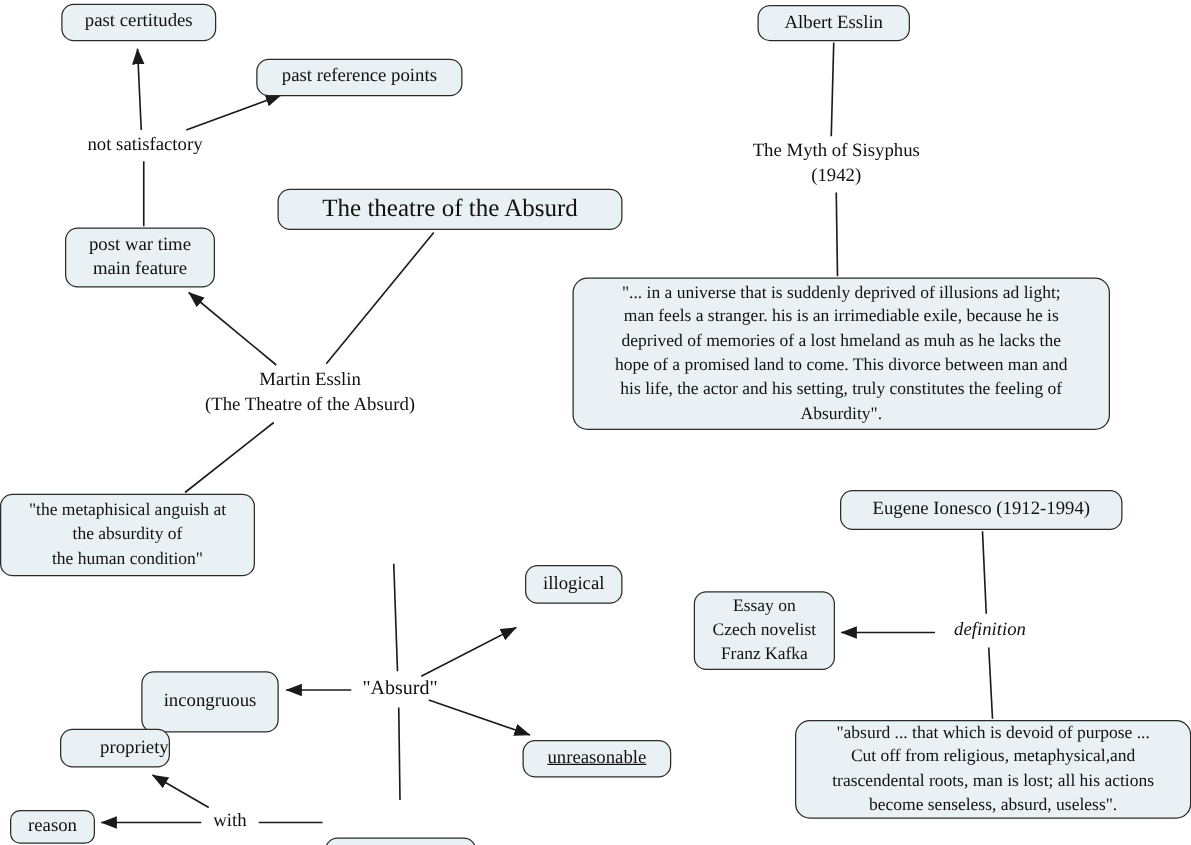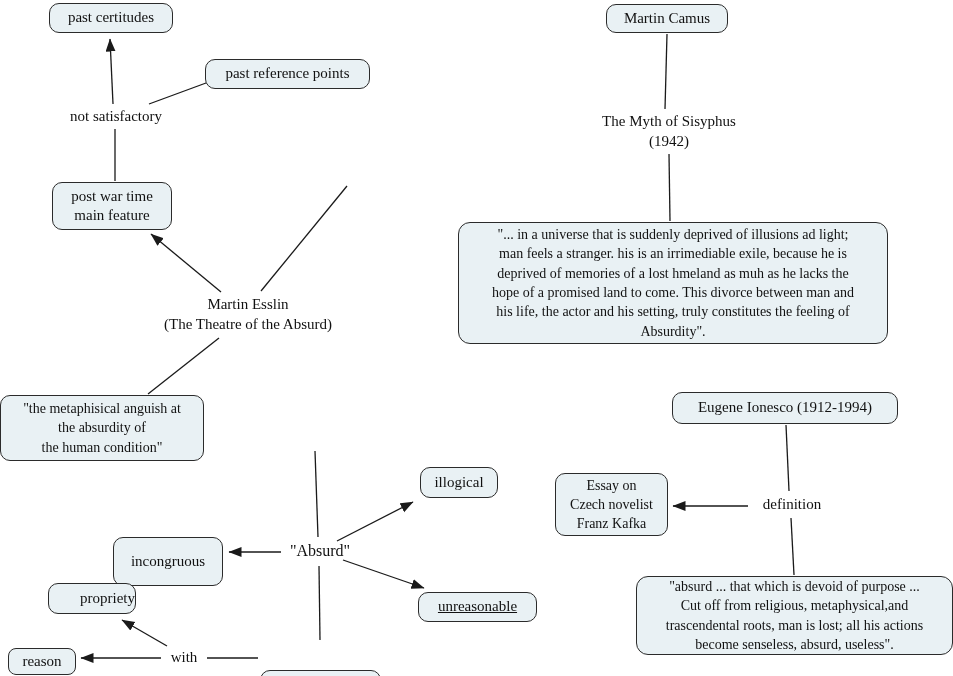--- a/index.html
+++ b/index.html
@@ -42,40 +42,40 @@
     background: var(--node-fill);
     border: 1.5px solid var(--node-border);
     border-radius: 10px;
     padding: 1px 6px;
   }
   .plain { background: transparent; }
   .small { font-size: 14px; line-height: 1.38; }
 
   
   #n-past-certitudes   { left: 49px;  top: 3px;   width: 124px; height: 30px; }
-  #n-past-reference    { left: 205px; top: 59px;  width: 165px; height: 30px; }
+  #n-past-reference    { left: 205px; top: 47px;  width: 165px; height: 30px; }
   #n-not-satisfactory  { left: 58px;  top: 106px; width: 116px; height: 21px; }
   #n-post-war          { left: 52px;  top: 182px; width: 120px; height: 48px; }
   #n-theatre           { left: 222px; top: 151px; width: 276px; height: 33px; font-size: 20px; }
   #n-martin-esslin     { left: 143px; top: 293px; width: 210px; height: 43px; }
   #n-metaphysical      { left: 0px;   top: 395px; width: 204px; height: 66px; }
   #n-dictionary        { left: 228px; top: 418px; width: 175px; height: 32px; }
   #n-absurd            { left: 281px; top: 539px; width: 78px;  height: 24px; font-size: 16px; }
-  #n-illogical         { left: 420px; top: 467px; width: 78px;  height: 31px; }
+  #n-illogical         { left: 420px; top: 452px; width: 78px;  height: 31px; }
   #n-incongruous       { left: 113px; top: 537px; width: 110px; height: 49px; }
   #n-unreasonable      { left: 418px; top: 592px; width: 119px; height: 30px; text-decoration: underline; }
   #n-out-of-armony     { left: 260px; top: 670px; width: 121px; height: 33px; }
   #n-with              { left: 162px; top: 647px; width: 44px;  height: 22px; }
   #n-propriety         { left: 48px;  top: 583px; width: 88px;  height: 31px; padding-left: 37px; }
   #n-reason            { left: 8px;   top: 648px; width: 68px;  height: 27px; border-radius: 8px; }
   #n-albert-camus      { left: 606px; top: 4px;   width: 122px; height: 29px; }
   #n-myth              { left: 588px; top: 110px; width: 162px; height: 43px; }
   #n-camus-quote       { left: 458px; top: 222px; width: 430px; height: 122px; border-radius: 12px; }
   #n-eugene-ionesco    { left: 672px; top: 392px; width: 226px; height: 32px; }
-  #n-definition        { left: 751px; top: 493px; width: 82px;  height: 23px; }
+  #n-definition        { left: 751px; top: 493px; width: 82px;  height: 23px; font-style: italic; }
   #n-essay-kafka       { left: 555px; top: 473px; width: 113px; height: 63px; }
   #n-ionesco-quote     { left: 636px; top: 576px; width: 317px; height: 79px; border-radius: 12px; }
 </style>
 </head>
 <body>
 
 <div id="canvas">
 
   <svg id="edges" xmlns="http://www.w3.org/2000/svg">
     <defs>
@@ -102,34 +102,35 @@
     <line x1="258" y1="658" x2="207" y2="658"></line>
     <line x1="161" y1="658" x2="81" y2="658" marker-end="url(#arrow)"></line>
     <line x1="167" y1="646" x2="122" y2="620" marker-end="url(#arrow)"></line>
   </svg>
 
   <div class="node" id="n-past-certitudes">past certitudes</div>
   <div class="node" id="n-past-reference">past reference points</div>
   <div class="plain" id="n-not-satisfactory">not satisfactory</div>
   <div class="node" id="n-post-war">post war time
 main feature</div>
+  <div class="node" id="n-theatre">The theatre of the Absurd</div>
   <div class="plain" id="n-martin-esslin">Martin Esslin
 (The Theatre of the Absurd)</div>
   <div class="node small" id="n-metaphysical">"the metaphisical anguish at
 the absurdity of
 the human condition"</div>
   <div class="plain" id="n-absurd">"Absurd"</div>
   <div class="node" id="n-illogical">illogical</div>
   <div class="node" id="n-incongruous">incongruous</div>
   <div class="node" id="n-unreasonable">unreasonable</div>
   <div class="node" id="n-out-of-armony">out of armony</div>
   <div class="plain" id="n-with">with</div>
   <div class="node" id="n-propriety">propriety</div>
   <div class="node" id="n-reason">reason</div>
-  <div class="node" id="n-albert-camus">Martin Camus</div>
+  <div class="node" id="n-albert-camus">Albert Esslin</div>
   <div class="plain" id="n-myth">The Myth of Sisyphus
 (1942)</div>
   <div class="node small" id="n-camus-quote">"... in a universe that is suddenly deprived of illusions ad light;
 man feels a stranger. his is an irrimediable exile, because he is
 deprived of memories of a lost hmeland as muh as he lacks the
 hope of a promised land to come. This divorce between man and
 his life, the actor and his setting, truly constitutes the feeling of
 Absurdity".</div>
   <div class="node" id="n-eugene-ionesco">Eugene Ionesco (1912-1994)</div>
   <div class="plain" id="n-definition">definition</div>

